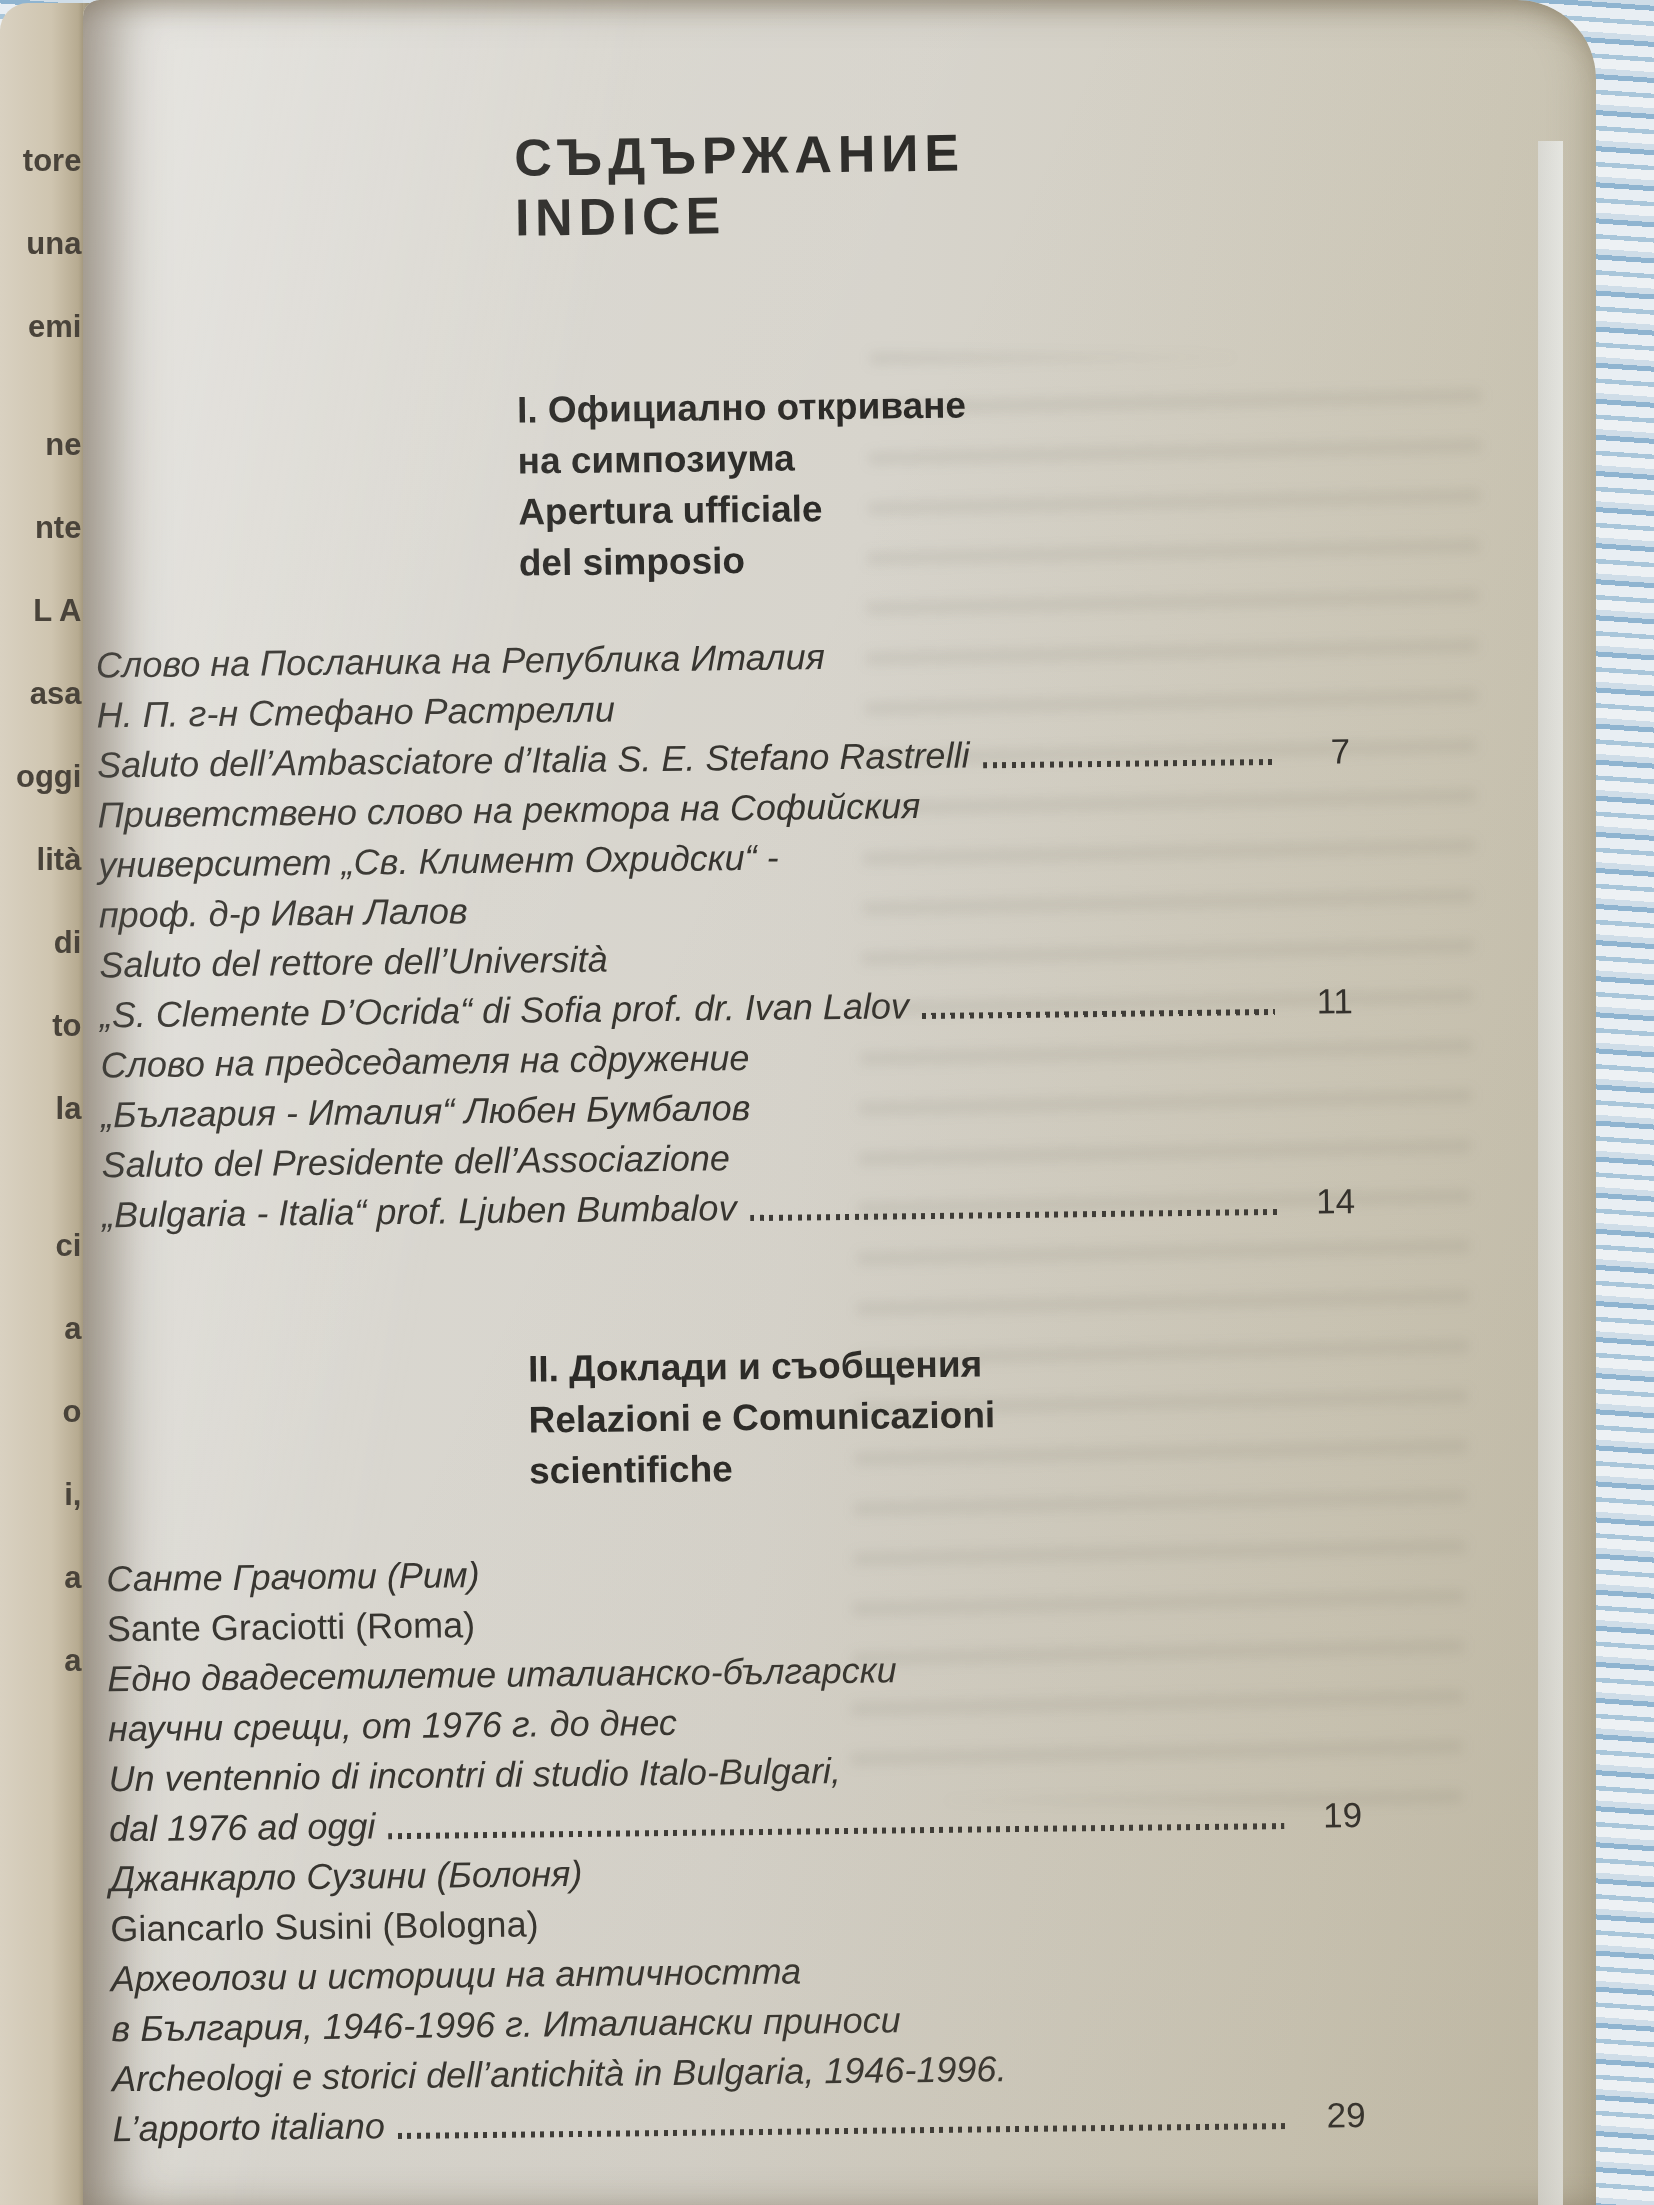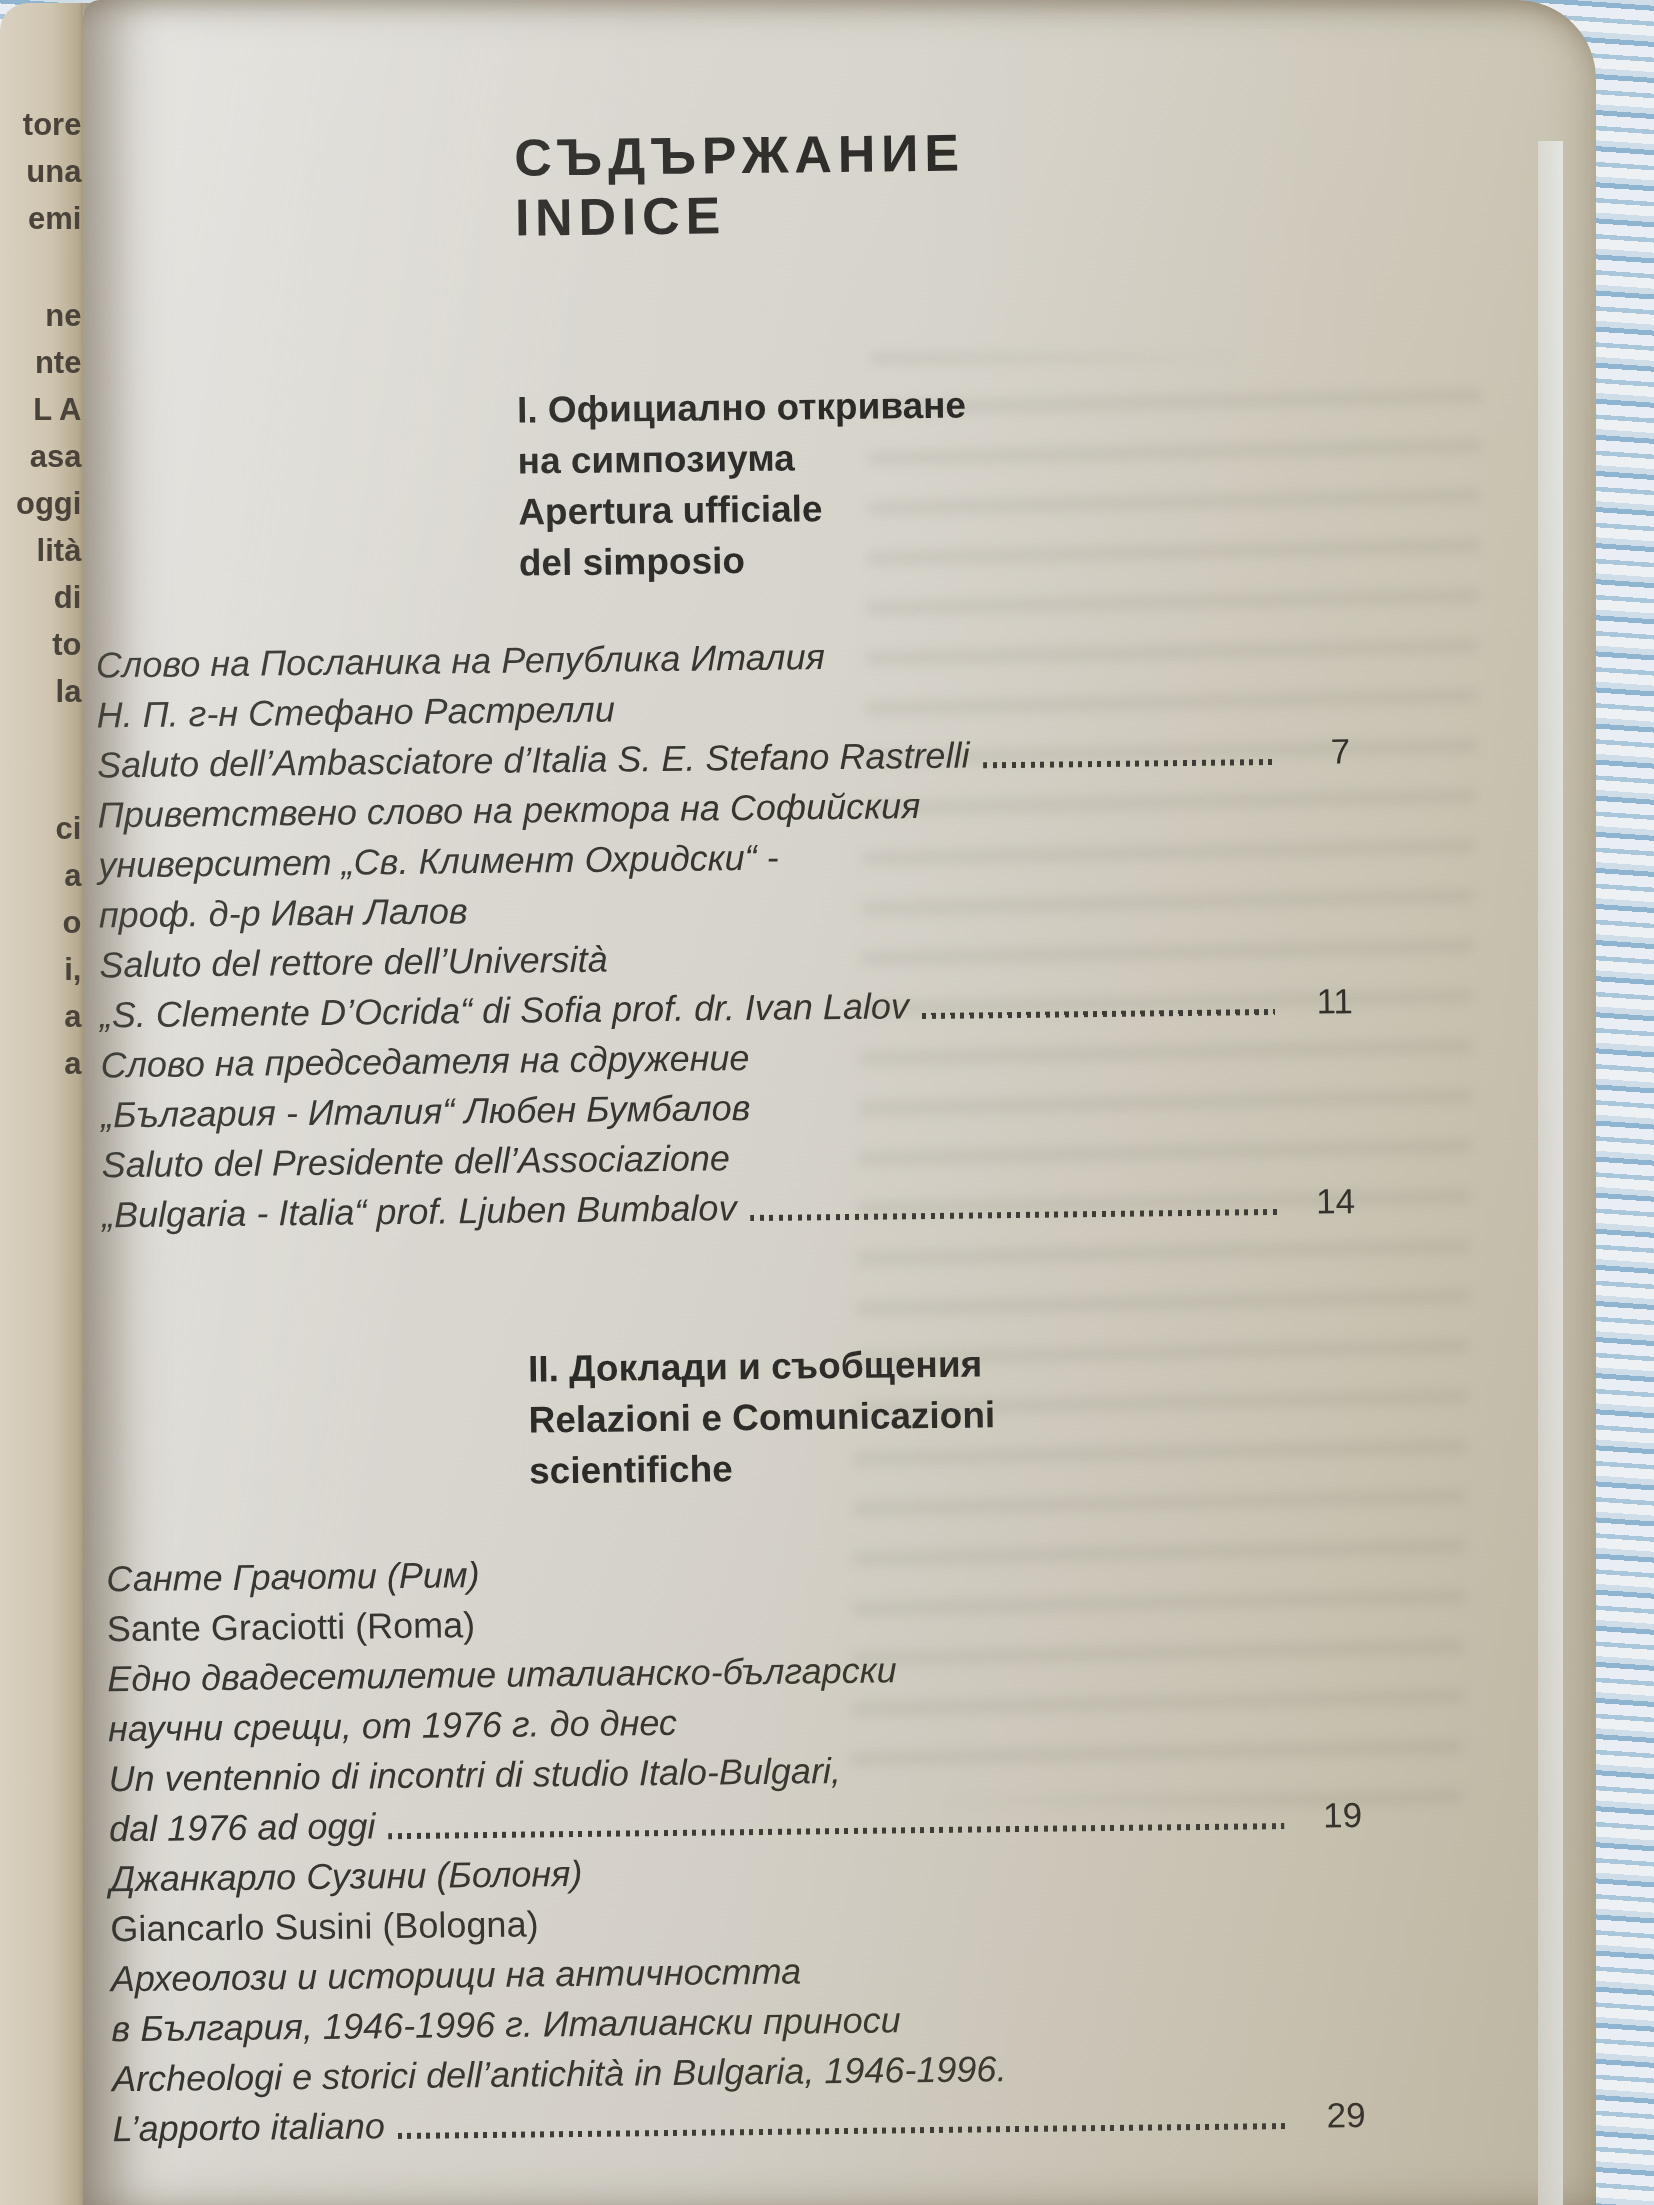--- a/index.html
+++ b/index.html
@@ -14,21 +14,21 @@
   
   .left-page{
     position:absolute;left:0;top:3.3px;bottom:0;width:93px;
     background:linear-gradient(90deg,#d9d1c1 0,#cfc5b0 55%,#b7ab91 84%,#92876b 95%,#665b46 100%);
     border-top-left-radius:28px;
   }
   .fragments{
     padding:98px 11.6px 0 0;text-align:right;
     font-size:31px;line-height:47px;font-weight:bold;color:#49433a;
   }
-  .fragments div{white-space:nowrap;}
+  .fragments div{white-space:nowrap;margin-top:36px;}
   
   .main-page{
     position:absolute;left:83px;top:0;bottom:-3.3px;right:58px;
     border-top-right-radius:79px;border-top-left-radius:16.5px;
     background:
       linear-gradient(100deg, rgba(255,255,255,.25) 0%, rgba(255,255,255,0) 30%),
       linear-gradient(96deg,#dbd9d3 0%,#d7d4cc 48%,#cfcaba 82%,#c8c2af 100%);
     box-shadow:
       inset 43px 0 50px -11.6px rgba(80,64,43,.5),
       inset 0 16.5px 23px -13.2px rgba(110,96,70,.38),
@@ -89,21 +89,21 @@
 </head>
 <body>
 
 <div class="photo">
 
   <div class="left-page">
     <div class="fragments" id="fragments">
         <div>tore</div>
         <div>una</div>
         <div>emi</div>
-        <div style="margin-top: 50px;">ne</div>
+        <div style="margin-top: 71px;">ne</div>
         <div>nte</div>
         <div>L A</div>
         <div>asa</div>
         <div>oggi</div>
         <div>lità</div>
         <div>di</div>
         <div>to</div>
         <div>la</div>
         <div style="margin-top: 90px;">ci</div>
         <div>a</div>

